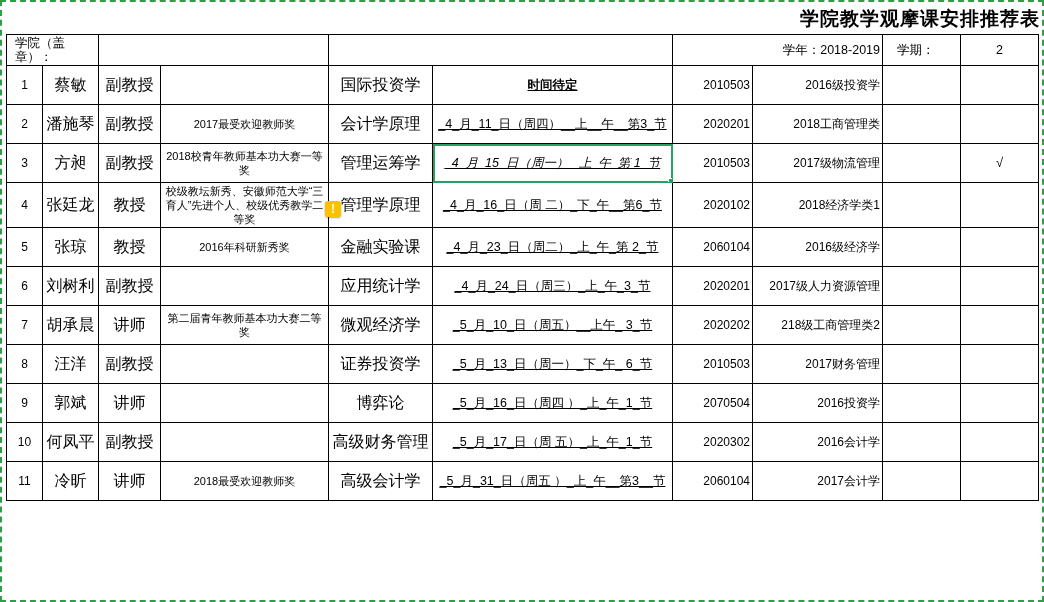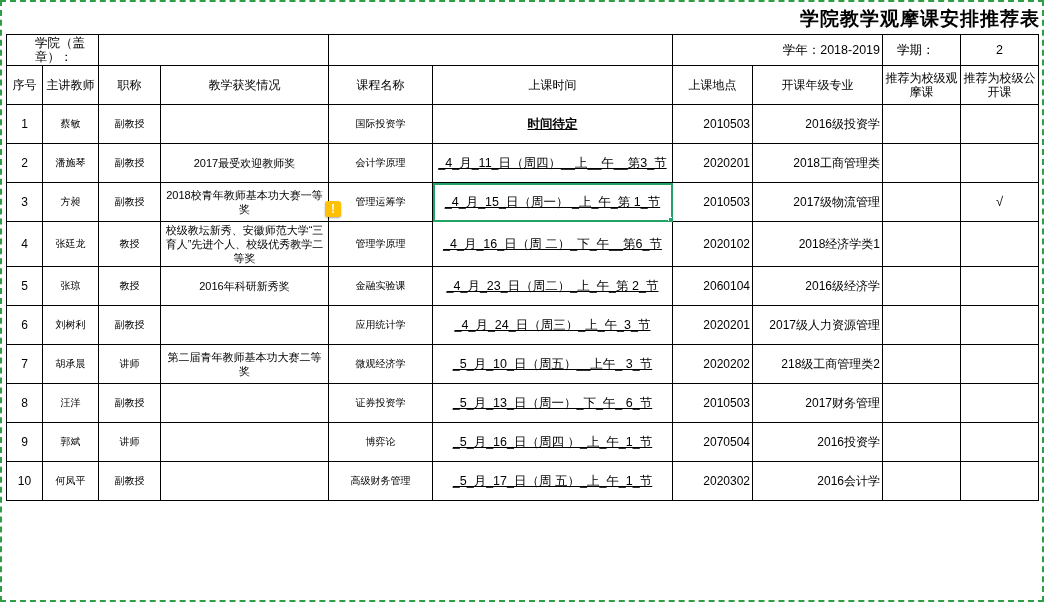--- a/index.html
+++ b/index.html
@@ -66,21 +66,21 @@
   .inforow td {
     border: 1px solid #000000;
     height: 22px;
     font-size: 12.5px;
   }
   .inforow td.blank {
     border-left: 1px solid #000000;
   }
   .info-left {
     text-align: left;
-    padding-left: 28px;
+    padding-left: 8px;
   }
   .info-year {
     text-align: right;
     padding-left: 10px;
   }
   .info-term {
     text-align: left;
     padding-left: 14px;
   }
   tbody td {
@@ -95,21 +95,21 @@
   .c-place { width: 80px; }
   .c-major { width: 130px; }
   .c-rec1 { width: 78px; }
   .c-rec2 { width: 78px; }
 
   td.award-cell {
     font-size: 11px;
     line-height: 14px;
   }
   td.teacher-cell, td.title-cell, td.course-cell {
-    font-size: 10px;
+    font-size: 16px;
   }
   td.time-cell {
     font-size: 12.5px;
     white-space: nowrap;
   }
   td.time-cell .u {
     text-decoration: underline;
   }
   td.time-cell .pending {
     font-weight: bold;
@@ -120,20 +120,21 @@
     text-align: right;
   }
   .check {
     font-size: 13px;
   }
   
   .active-cell {
     position: relative;
     outline: 2px solid #21a366;
     outline-offset: -2px;
+    font-style: italic;
   }
   .active-cell::after {
     content: "";
     position: absolute;
     right: -3px;
     bottom: -3px;
     width: 5px;
     height: 5px;
     background: #21a366;
     border: 1px solid #ffffff;
@@ -177,32 +178,20 @@
     <tbody>
       <tr class="inforow">
         <td colspan="2" class="info-left">学院（盖章）：</td>
         <td colspan="2" class="blank"></td>
         <td colspan="2"></td>
         <td colspan="2" class="info-year">学年：2018-2019</td>
         <td class="info-term">学期：</td>
         <td>2</td>
       </tr>
 
-      <tr>
-        <td>序号</td>
-        <td>主讲教师</td>
-        <td>职称</td>
-        <td>教学获奖情况</td>
-        <td>课程名称</td>
-        <td>上课时间</td>
-        <td>上课地点</td>
-        <td>开课年级专业</td>
-        <td>推荐为校级观摩课</td>
-        <td>推荐为校级公开课</td>
-      </tr>
 
       <tr>
         <td>1</td>
         <td class="teacher-cell">蔡敏</td>
         <td class="title-cell">副教授</td>
         <td class="award-cell"></td>
         <td class="course-cell">国际投资学</td>
         <td class="time-cell"><span class="pending">时间待定</span></td>
         <td class="place-cell">2010503</td>
         <td class="major-cell">2016级投资学</td>
@@ -320,19 +309,31 @@
         <td class="title-cell">副教授</td>
         <td class="award-cell"></td>
         <td class="course-cell">高级财务管理</td>
         <td class="time-cell"><span class="u">_5_月_17_日（周 五）_上_午_1_节</span></td>
         <td class="place-cell">2020302</td>
         <td class="major-cell">2016会计学</td>
         <td></td>
         <td></td>
       </tr>
 
+      <tr>
+        <td>11</td>
+        <td class="teacher-cell">冷昕</td>
+        <td class="title-cell">讲师</td>
+        <td class="award-cell">2018最受欢迎教师奖</td>
+        <td class="course-cell">高级会计学</td>
+        <td class="time-cell"><span class="u">_5_月_31_日（周五 ）_上_午__第3__节</span></td>
+        <td class="place-cell">2060104</td>
+        <td class="major-cell">2017会计学</td>
+        <td></td>
+        <td></td>
+      </tr>
     </tbody>
   </table>
 
   <div class="comment-marker" style="left: 321px; top: 197px;">!</div>
 </div>
 
 <div class="sheet-frame"></div>
 
 </body></html>

